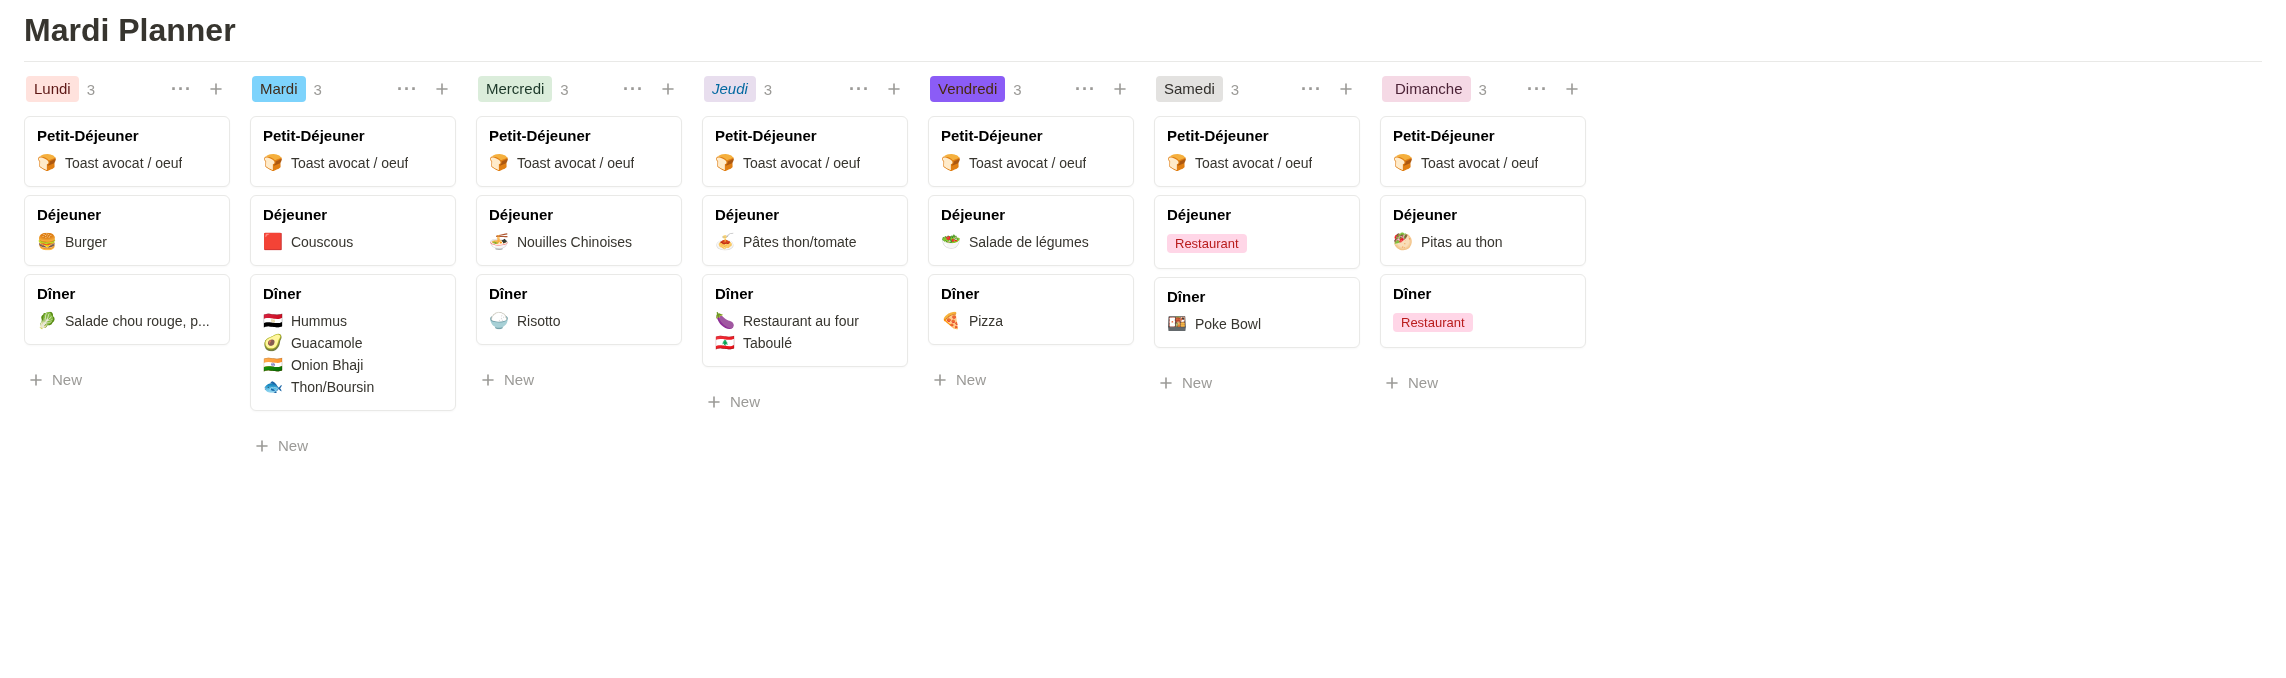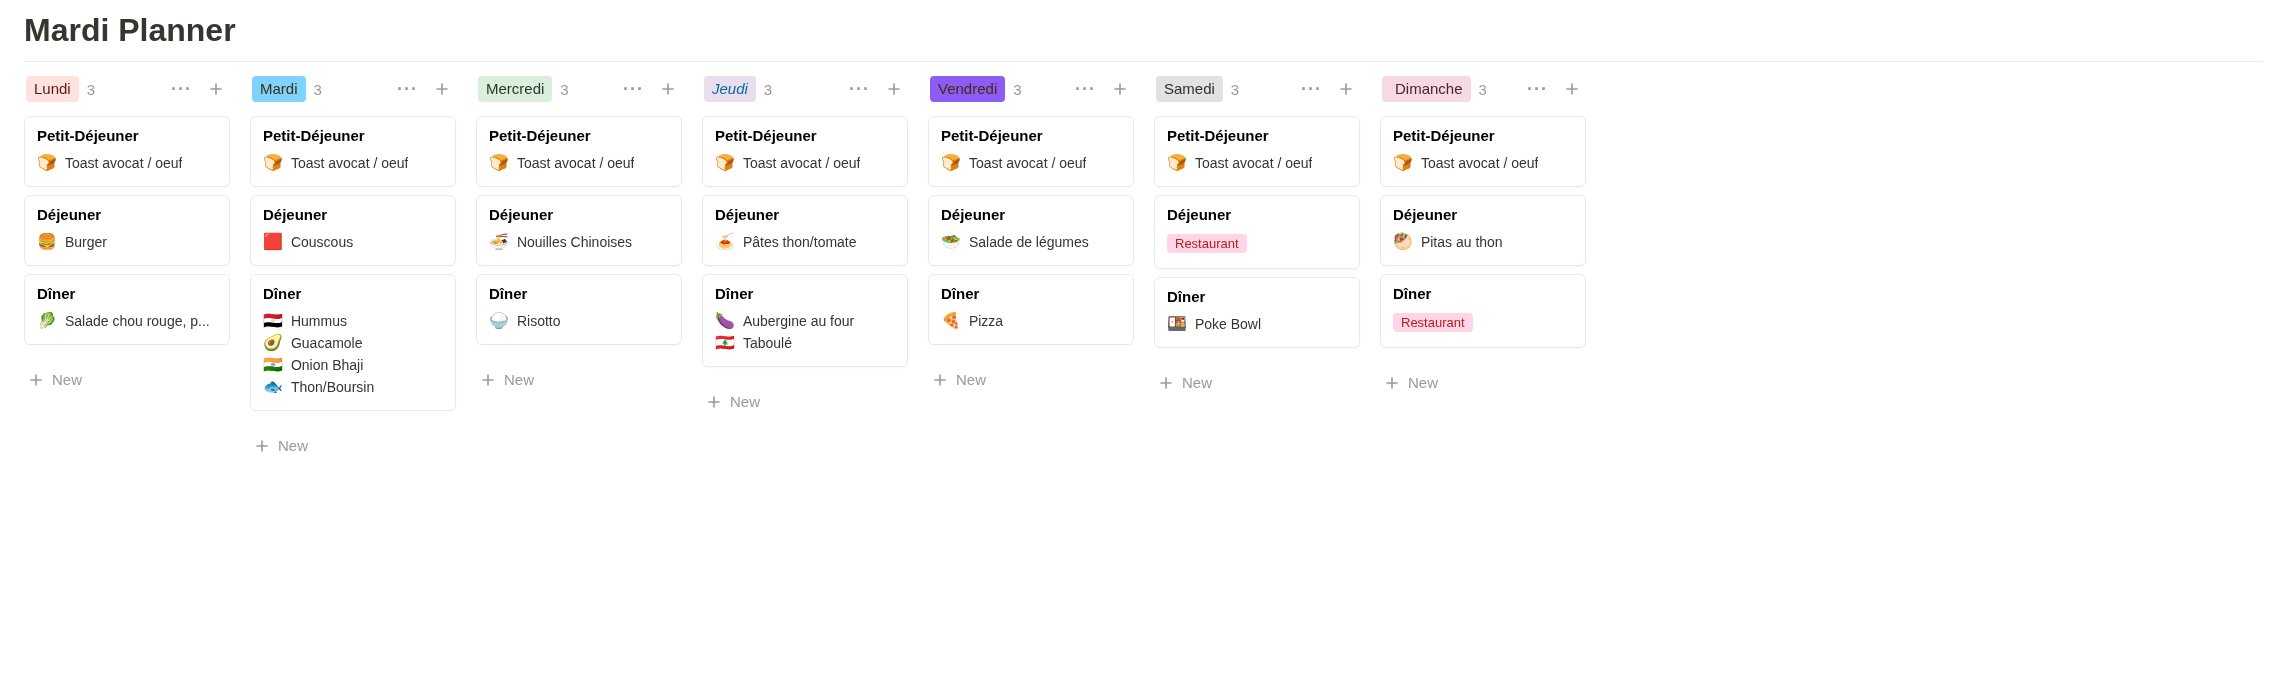--- a/index.html
+++ b/index.html
@@ -290,21 +290,21 @@
         <div class="card-title">Déjeuner</div>
         <div class="item-row">
           <span class="emoji">🍝</span>
           <span class="label">Pâtes thon/tomate</span>
         </div>
       </div>
       <div class="card">
         <div class="card-title">Dîner</div>
         <div class="item-row">
           <span class="emoji">🍆</span>
-          <span class="label">Aubergine au four</span>
+          <span class="label">Restaurant au four</span>
         </div>
         <div class="item-row">
           <span class="emoji">🇱🇧</span>
           <span class="label">Taboulé</span>
         </div>
       </div>
       <div class="new-row">
         <span>
           <svg width="16" height="16" viewBox="0 0 16 16" fill="none">
             <path d="M8 3v10M3 8h10" stroke="#9b9a97" stroke-width="1.6" stroke-linecap="round"></path>

